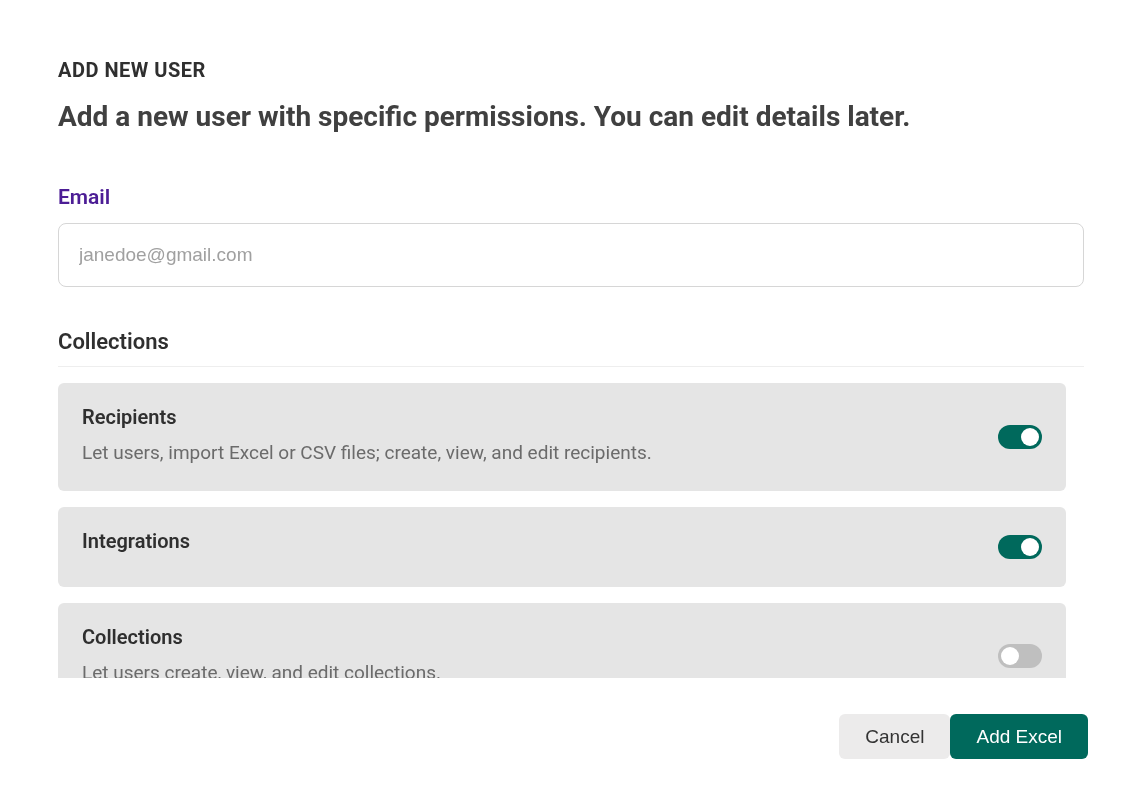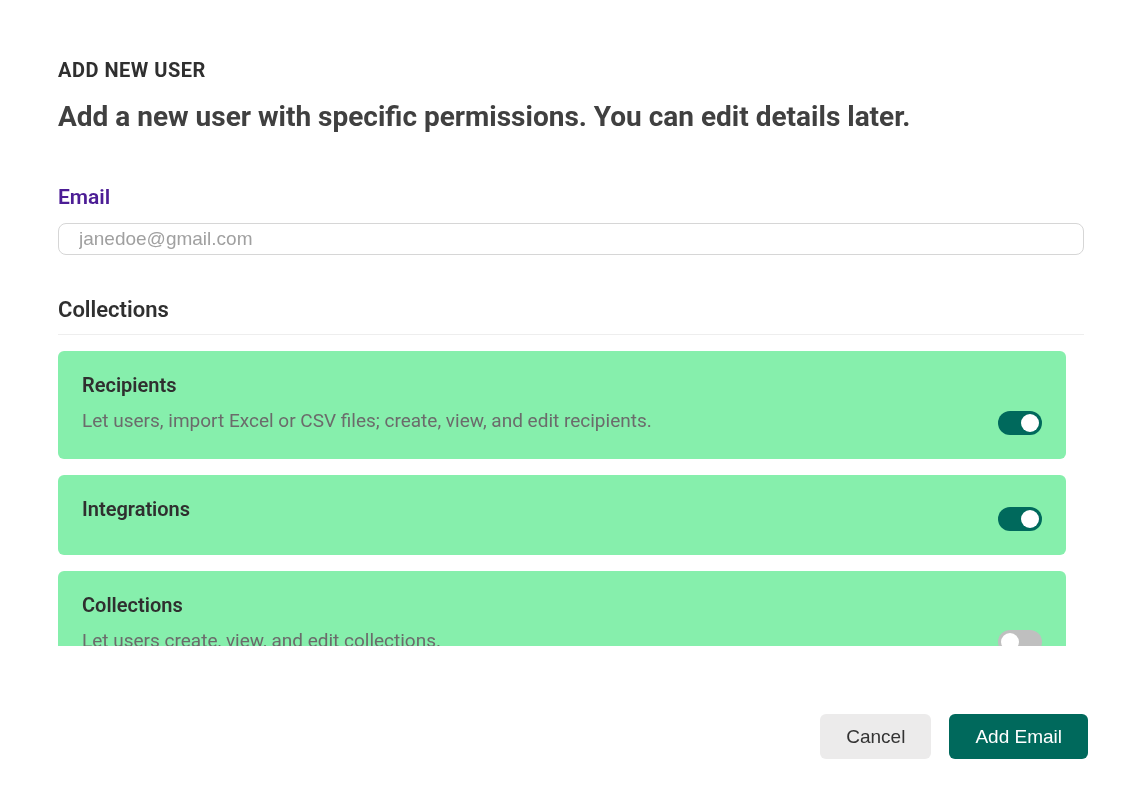--- a/index.html
+++ b/index.html
@@ -33,21 +33,21 @@
       font-weight: bold;
     }
     .field-label {
       font-size: 21px;
       font-weight: 600;
       color: #4c1d95;
       margin-bottom: 14px;
     }
     .email-input {
       width: 100%;
-      height: 32px;
+      height: 64px;
       padding: 0 20px;
       font-size: 19px;
       color: #666;
       border: 1px solid #d6d6d6;
       border-radius: 8px;
       background: #ffffff;
       outline: none;
     }
     .email-input::placeholder {
       color: #a0a0a0;
@@ -67,26 +67,26 @@
       overflow: hidden;
     }
     .permissions-list {
       height: 312px;
       overflow-y: auto;
       padding-right: 18px;
       padding-top: 16px;
       border-top: 1px solid #eee;
     }
     .permission-card {
-      background: #86efac;
+      background: #e5e5e5;
       border-radius: 6px;
       padding: 22px 24px 24px 24px;
       margin-bottom: 16px;
       display: flex;
-      align-items: flex-end;
+      align-items: center;
       justify-content: space-between;
     }
     .permission-text {
       flex: 1;
       padding-right: 20px;
     }
     .permission-title {
       font-size: 20px;
       font-weight: 600;
       color: #2f2f2f;
@@ -136,21 +136,20 @@
     }
     .permissions-list::-webkit-scrollbar-thumb {
       background: #c9c9c9;
       border-radius: 4px;
     }
     .button-bar {
       position: absolute;
       bottom: 48px;
       right: 54px;
       display: flex;
-      gap: 18px;
     }
     .btn {
       height: 45px;
       padding: 0 26px;
       font-size: 19px;
       border-radius: 6px;
       border: none;
       cursor: pointer;
     }
     .btn-cancel {
@@ -208,14 +207,14 @@
           </div>
         </div>
 
       </div>
     </div>
   </div>
 </div>
 
 <div class="button-bar">
   <button class="btn btn-cancel">Cancel</button>
-  <button class="btn btn-add">Add Email</button>
+  <button class="btn btn-add">Add Excel</button>
 </div>
 
 </body></html>

